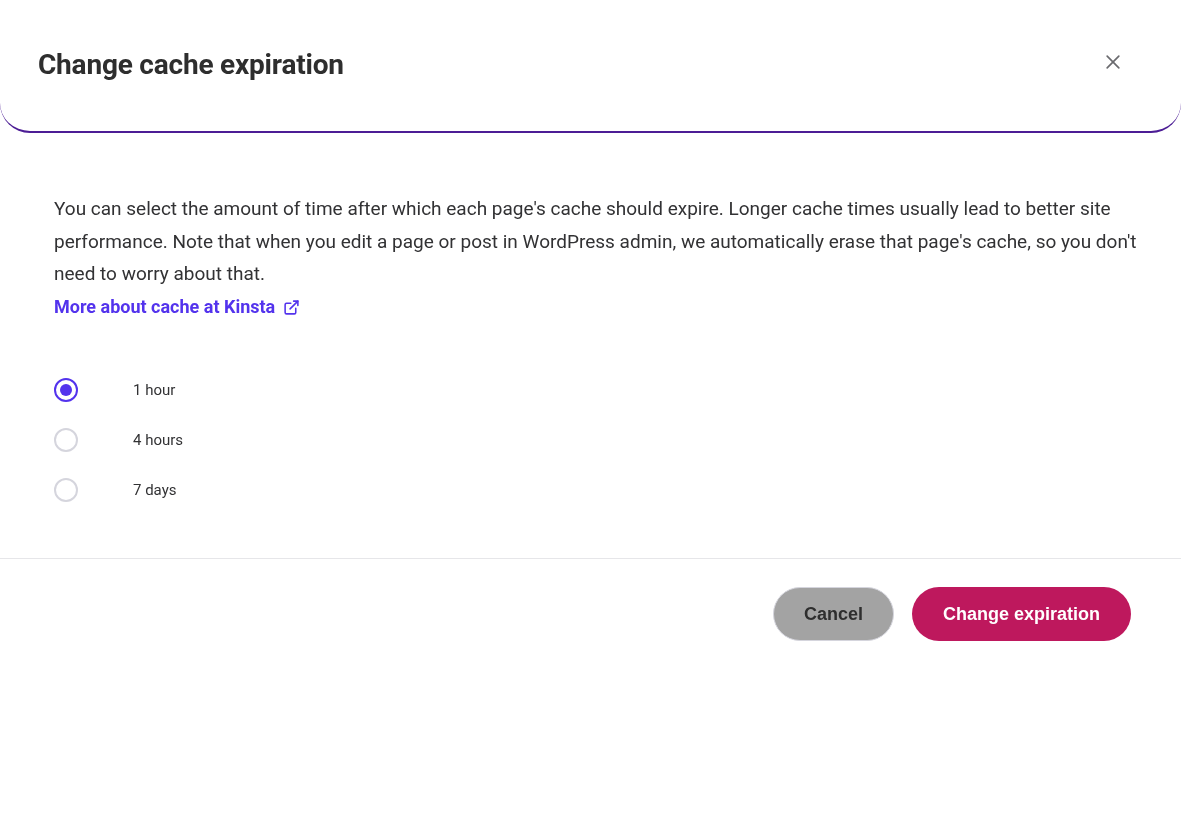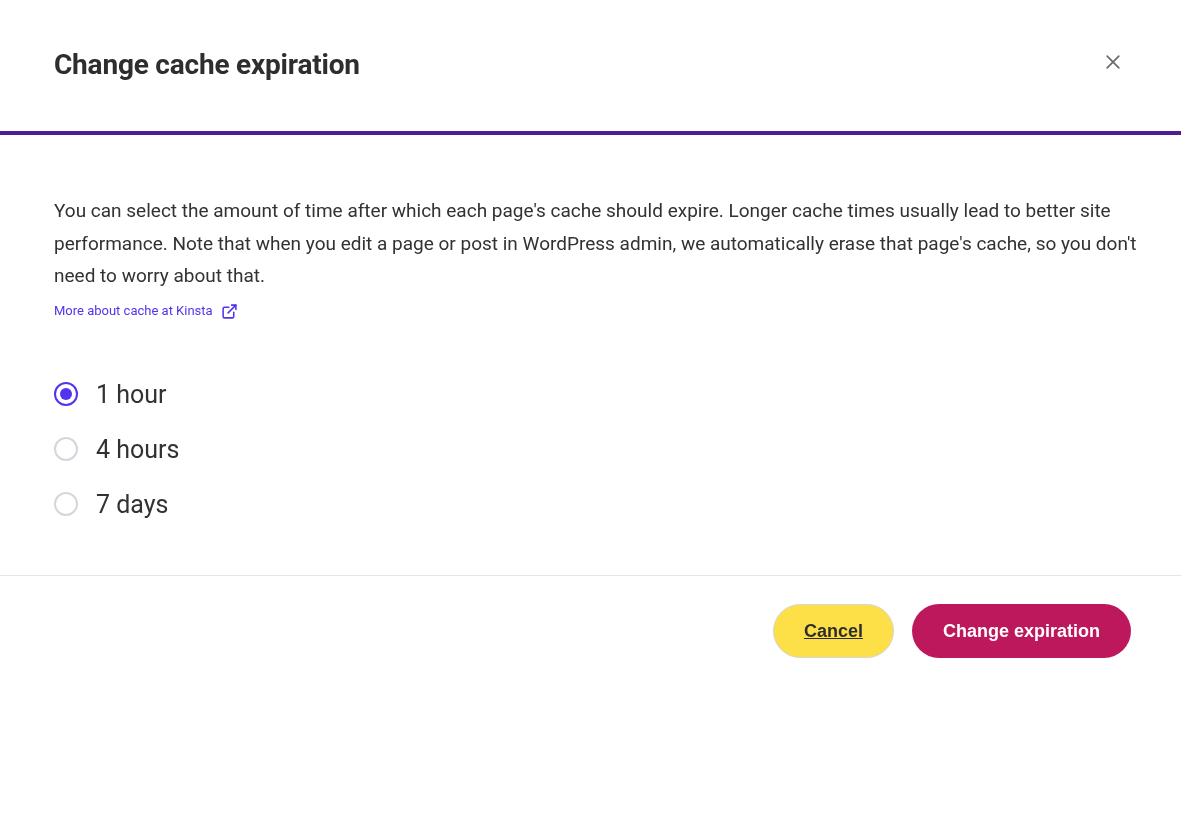--- a/index.html
+++ b/index.html
@@ -12,22 +12,23 @@
   }
   .modal {
     width: 1181px;
     display: flex;
     flex-direction: column;
   }
   .modal-header {
     display: flex;
     justify-content: space-between;
     align-items: flex-start;
-    padding: 48px 54px 50px 54px;
-    border-bottom: 4px solid #4c1d95;
+    padding: 48px 54px 50px 38px;
+    border-bottom: 2px solid #4c1d95;
+    border-radius: 30px;
   }
   .modal-title {
     font-size: 28px;
     font-weight: 700;
     color: #2e2e2e;
     letter-spacing: -0.2px;
   }
   .close-btn {
     background: none;
     border: none;
@@ -45,25 +46,25 @@
   .description {
     font-size: 19px;
     line-height: 1.72;
     color: #323234;
     margin-bottom: 0;
   }
   .learn-more {
     display: inline-flex;
     align-items: center;
     gap: 8px;
-    font-size: 13px;
+    font-size: 18px;
     line-height: 1.72;
     color: #5333ed;
     text-decoration: none;
-    font-weight: 400;
+    font-weight: 700;
   }
   .learn-more svg { width: 17px; height: 17px; }
   .options {
     margin-top: 54px;
     display: flex;
     flex-direction: column;
     gap: 26px;
   }
   .radio-row {
     display: flex;
@@ -87,44 +88,44 @@
   }
   .radio-inner {
     width: 12px;
     height: 12px;
     border-radius: 50%;
     background: #5333ed;
     display: none;
   }
   .radio-outer.selected .radio-inner { display: block; }
   .radio-label {
-    font-size: 25px;
+    font-size: 15px;
     color: #323234;
+    margin-left: 37px;
   }
   .modal-footer {
     border-top: 1px solid #e6e6e9;
     padding: 28px 50px;
     display: flex;
     justify-content: flex-end;
     gap: 18px;
   }
   .btn {
     font-size: 18px;
     font-weight: 600;
     padding: 17px 30px;
     border-radius: 999px;
     cursor: pointer;
     border: 1px solid transparent;
     line-height: 1;
   }
   .btn-secondary {
-    background: #fde047;
+    background: #a3a3a3;
     color: #2e2e2e;
     border-color: #d5d5dd;
-    text-decoration: underline;
   }
   .btn-primary {
     background: #be185d;
     color: #ffffff;
   }
 </style>
 </head>
 <body>
 
 <div class="modal">

